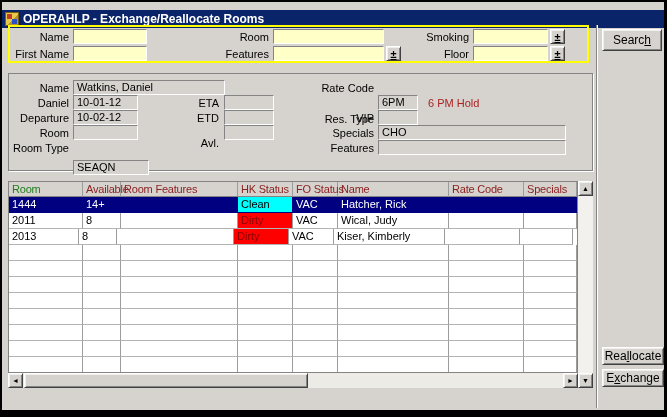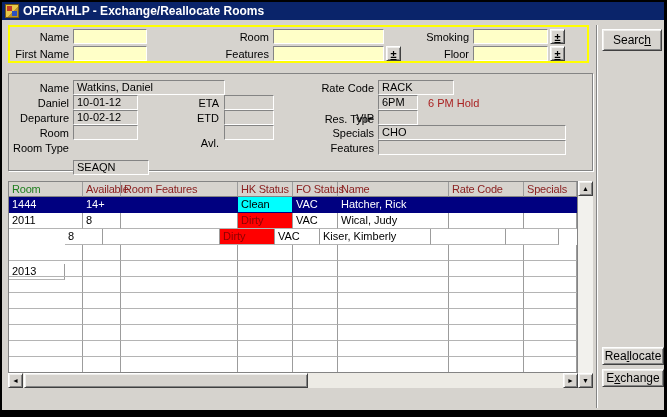--- a/index.html
+++ b/index.html
@@ -5,21 +5,21 @@
   html,body{margin:0;padding:0;background:#555;}
   *{box-sizing:border-box;}
   .window{
     position:relative;width:667px;height:417px;margin:0;
     background:var(--win-bg,#d6d3ce);
     font-family:"Liberation Sans", sans-serif;
     font-size:11px;color:#000;overflow:hidden;
   }
   .border-strip{position:absolute;background:#000;}
   .titlebar{
-    position:absolute;left:2px;top:2px;width:662px;height:18px;
+    position:absolute;left:2px;top:10px;width:662px;height:18px;
     background:var(--title-bg,#0a246a);color:#fff;
     display:flex;align-items:center;font-size:12px;font-weight:bold;
   }
   .app-icon{position:relative;width:14px;height:14px;margin:0 4px 0 3px;
     background:linear-gradient(135deg,#e8c84a 0 55%,#b8922c 55% 100%);
     border:1px solid #7a5c10;}
   .app-icon::before{content:"";position:absolute;left:1px;top:1px;width:5px;height:5px;background:#c23a2a;}
   .app-icon::after{content:"";position:absolute;right:1px;bottom:1px;width:5px;height:5px;background:#2a50c2;}
 
   
@@ -122,21 +122,20 @@
   <span class="lbl" style="left:180px;top:111px;width:39px;">ETD</span>
   <div class="ro-field" style="left:224px;top:110px;width:50px;"></div>
   <span class="lbl" style="left:4px;top:126px;width:65px;">Room</span>
   <div class="ro-field" style="left:73px;top:125px;width:65px;"></div>
   <span class="lbl" style="left:180px;top:136px;width:39px;">Avl.</span>
   <div class="ro-field" style="left:224px;top:125px;width:50px;"></div>
   <span class="lbl" style="left:4px;top:141px;width:65px;">Room Type</span>
   <div class="ro-field" style="left:73px;top:140px;width:76px;margin-top:20px;">SEAQN</div>
 
   <span class="lbl" style="left:300px;top:81px;width:74px;">Rate Code</span>
-  <div class="ro-field" style="left:378px;top:80px;width:76px;">RACK</div>
   <span class="lbl" style="left:300px;top:112px;width:74px;">Res. Type</span>
   <div class="ro-field" style="left:378px;top:95px;width:40px;">6PM</div>
   <span class="lbl" style="left:428px;top:96px;width:80px;text-align:left;color:var(--note-color,#aa2222);">6 PM Hold</span>
   <span class="lbl" style="left:300px;top:111px;width:74px;">VIP</span>
   <div class="ro-field" style="left:378px;top:110px;width:40px;"></div>
   <span class="lbl" style="left:300px;top:126px;width:74px;">Specials</span>
   <div class="ro-field" style="left:378px;top:125px;width:188px;">CHO</div>
   <span class="lbl" style="left:300px;top:141px;width:74px;">Features</span>
   <div class="ro-field" style="left:378px;top:140px;width:188px;"></div>
 
@@ -166,21 +165,21 @@
           <div class="cell" style="width: 74px;">2011</div>
           <div class="cell" style="width: 38px;">8</div>
           <div class="cell" style="width: 117px;"></div>
           <div class="cell dirty" style="width: 55px;">Dirty</div>
           <div class="cell" style="width: 45px;">VAC</div>
           <div class="cell" style="width: 111px;">Wical, Judy</div>
           <div class="cell" style="width: 75px;"></div>
           <div class="cell" style="width: 53px;"></div>
         </div>
         <div class="trow">
-          <div class="cell" style="width: 56px; margin-top: 35px;">2013</div>
+          <div class="cell" style="width: 70px;">2013</div>
           <div class="cell" style="width: 38px;">8</div>
           <div class="cell" style="width: 117px;"></div>
           <div class="cell dirty" style="width: 55px;">Dirty</div>
           <div class="cell" style="width: 45px;">VAC</div>
           <div class="cell" style="width: 111px;">Kiser, Kimberly</div>
           <div class="cell" style="width: 75px;"></div>
           <div class="cell" style="width: 53px;"></div>
         </div>
         <div class="trow">
           <div class="cell" style="width: 74px;"></div>

